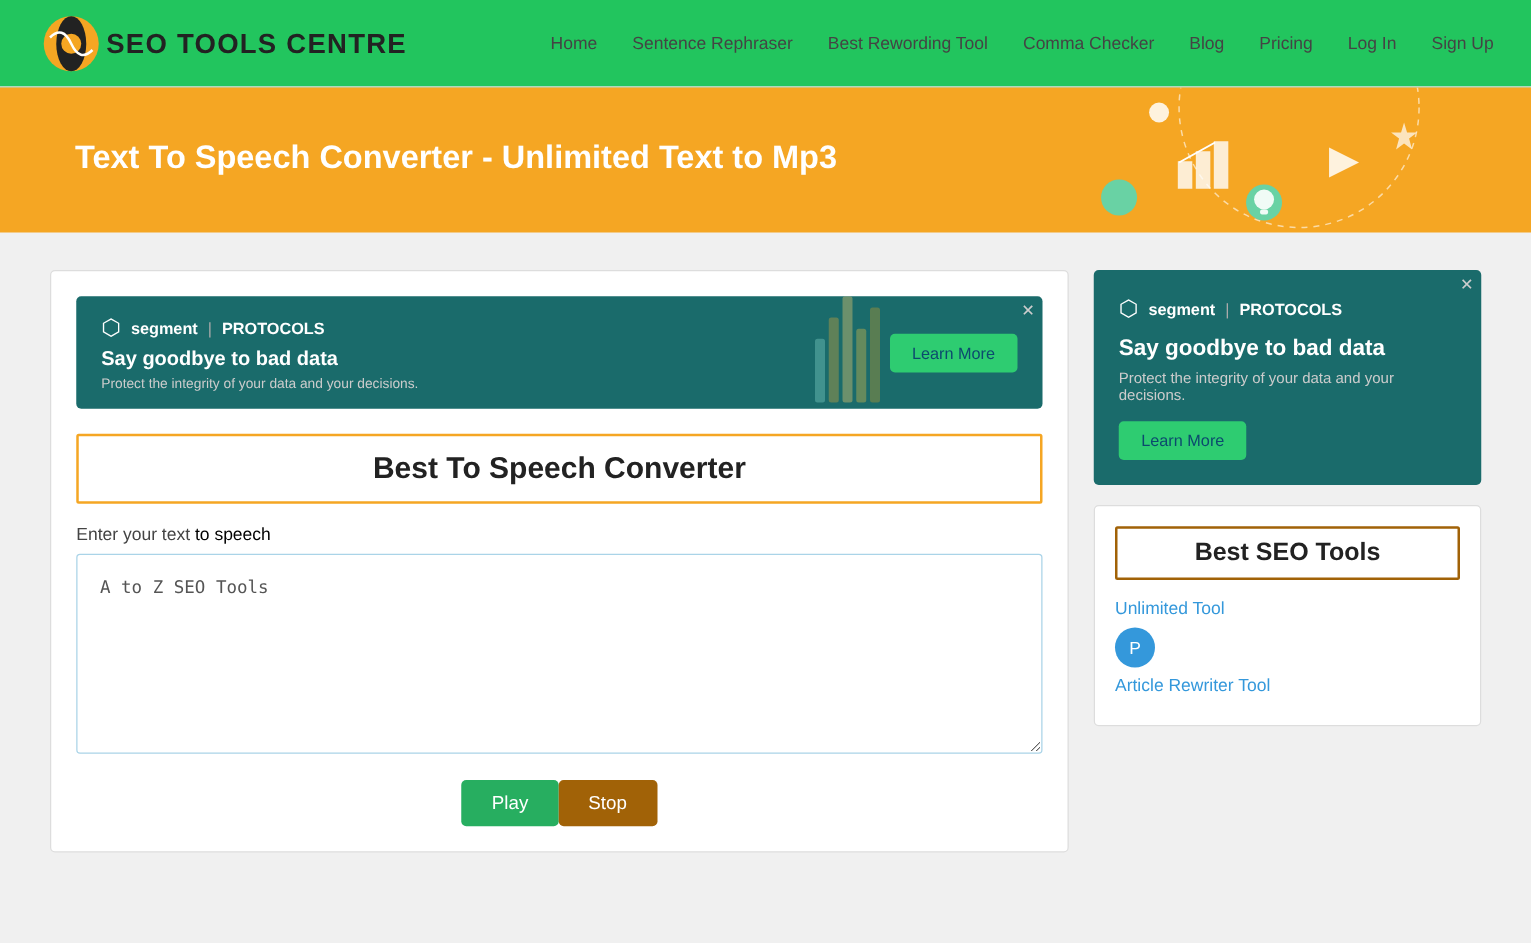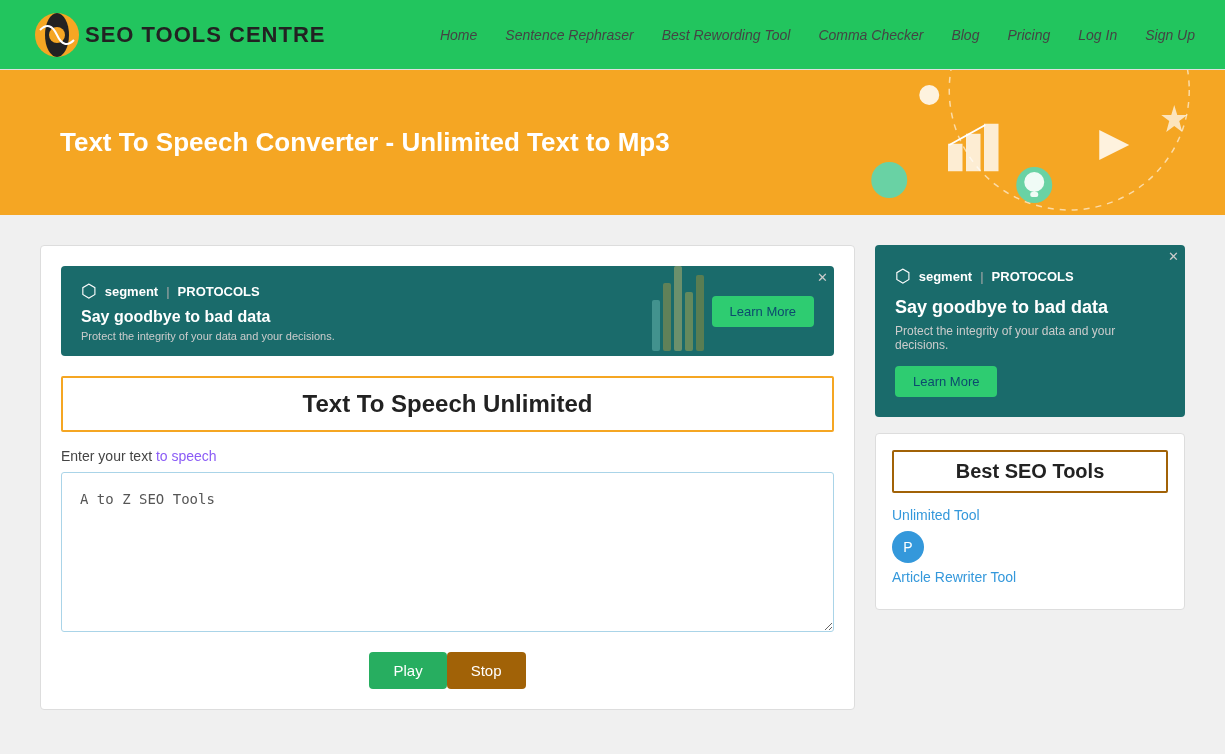--- a/index.html
+++ b/index.html
@@ -30,32 +30,31 @@
     .nav-links {
       display: flex;
       gap: 28px;
       align-items: center;
       list-style: none;
     }
     .nav-links a {
       text-decoration: none;
       color: #444;
       font-size: 14px;
-      font-style: italic;
     }
 
     
     .hero {
       background: #f5a623;
       position: relative;
       overflow: hidden;
       padding: 40px 60px;
-      height: 145px;
-      display: flex;
-      align-items: center;
+      height: 116px;
+      display: flex;
+      align-items: flex-start;
     }
     .hero-title {
       color: #fff;
       font-size: 26px;
       font-weight: bold;
       z-index: 1;
     }
     .hero-deco {
       position: absolute;
       right: 0; top: 0; bottom: 0;
@@ -131,21 +130,21 @@
       font-size: 24px;
       font-weight: bold;
       color: #222;
     }
 
     .label-text {
       font-size: 14px;
       color: #444;
       margin-bottom: 8px;
     }
-    .label-text span { color: #8b5cf6; }
+    .label-text span { color: #000000; }
 
     .text-area {
       width: 100%;
       height: 160px;
       border: 1px solid #aad4e8;
       border-radius: 3px;
       padding: 18px;
       font-size: 14px;
       color: #555;
       resize: vertical;
@@ -318,21 +317,21 @@
         <div style="width:8px;height:60%;background:#7ecdc4;border-radius:2px;"></div>
         <div style="width:8px;height:80%;background:#c8a43c;border-radius:2px;"></div>
         <div style="width:8px;height:100%;background:#e8c96e;border-radius:2px;"></div>
         <div style="width:8px;height:70%;background:#d4b84a;border-radius:2px;"></div>
         <div style="width:8px;height:90%;background:#b8982e;border-radius:2px;"></div>
       </div>
     </div>
 
     
     <div class="tool-title-box">
-      <h1>Text To Speech Unlimited</h1>
+      <h1>Best To Speech Converter</h1>
     </div>
 
     
     <p class="label-text">
       Enter your text <span>to speech</span>
     </p>
 
     
     <textarea class="text-area" placeholder="Enter your text here..." style="">A to Z SEO Tools</textarea>
 

